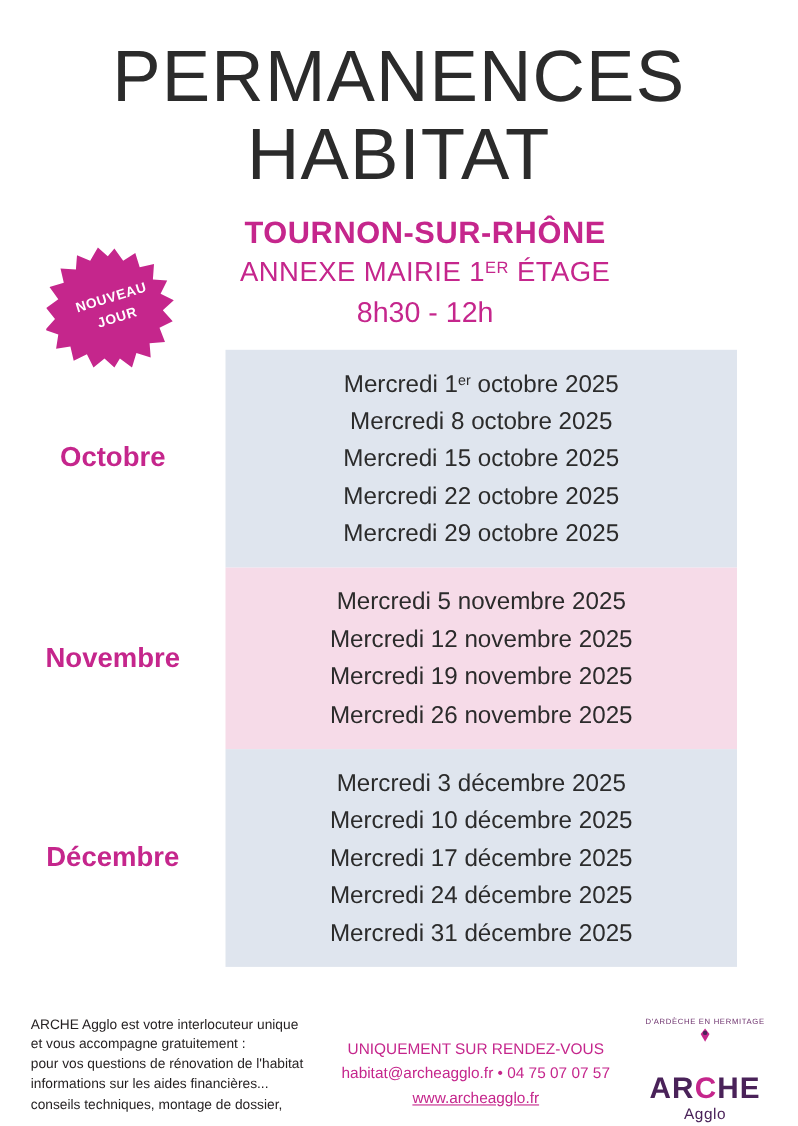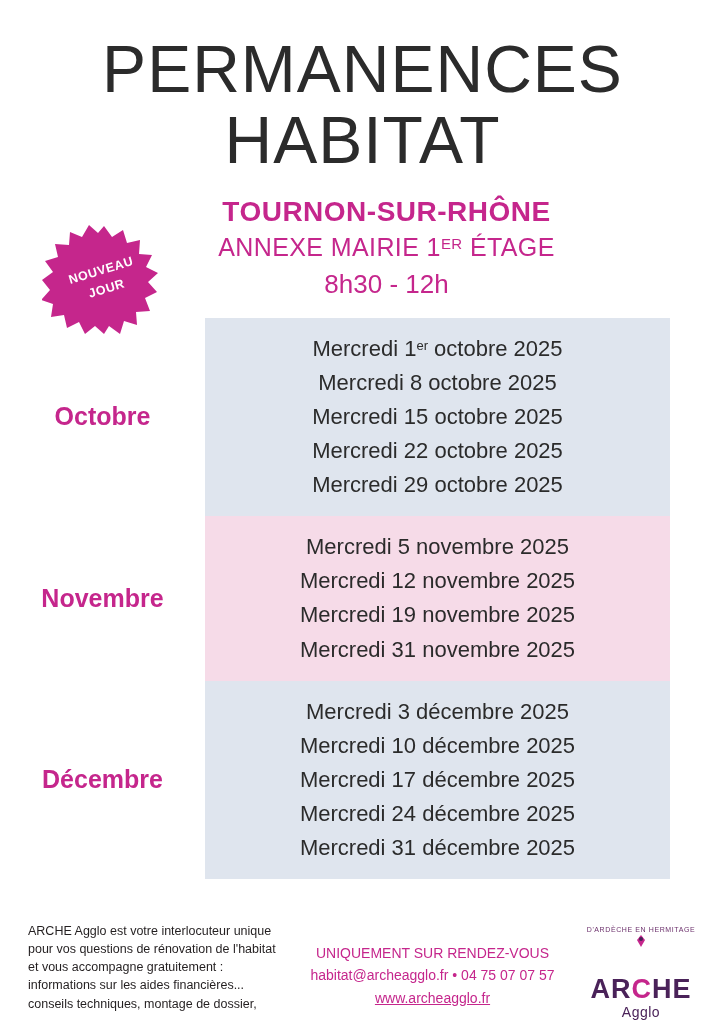--- a/index.html
+++ b/index.html
@@ -248,40 +248,40 @@
           <div class="date-item"><span>Mercredi 22 octobre 2025</span></div>
           <div class="date-item"><span>Mercredi 29 octobre 2025</span></div>
         </div>
       </div>
       <div class="month-row">
         <div class="month-label">Novembre</div>
         <div class="dates-panel panel-pink">
           <div class="date-item"><span>Mercredi 5 novembre 2025</span></div>
           <div class="date-item"><span>Mercredi 12 novembre 2025</span></div>
           <div class="date-item"><span>Mercredi 19 novembre 2025</span></div>
-          <div class="date-item"><span>Mercredi 31 novembre 2025</span></div>
+          <div class="date-item"><span>Mercredi 26 novembre 2025</span></div>
         </div>
       </div>
       <div class="month-row">
         <div class="month-label">Décembre</div>
         <div class="dates-panel panel-blue">
           <div class="date-item"><span>Mercredi 3 décembre 2025</span></div>
           <div class="date-item"><span>Mercredi 10 décembre 2025</span></div>
           <div class="date-item"><span>Mercredi 17 décembre 2025</span></div>
           <div class="date-item"><span>Mercredi 24 décembre 2025</span></div>
           <div class="date-item"><span>Mercredi 31 décembre 2025</span></div>
         </div>
       </div>
     </div>
 
   <div class="footer">
     <div class="footer-left" id="footer-left">
         <div>ARCHE Agglo est votre interlocuteur unique</div>
+        <div>et vous accompagne gratuitement :</div>
         <div>pour vos questions de rénovation de l'habitat</div>
-        <div>et vous accompagne gratuitement :</div>
         <div>informations sur les aides financières...</div>
         <div>conseils techniques, montage de dossier,</div>
       </div>
     <div class="footer-center">
       <div>UNIQUEMENT SUR RENDEZ-VOUS</div>
       <div>habitat@archeagglo.fr • 04 75 07 07 57</div>
       <div class="underline">www.archeagglo.fr</div>
     </div>
     <div class="footer-right">
       <div class="logo-top">D'ARDÈCHE EN HERMITAGE</div>

